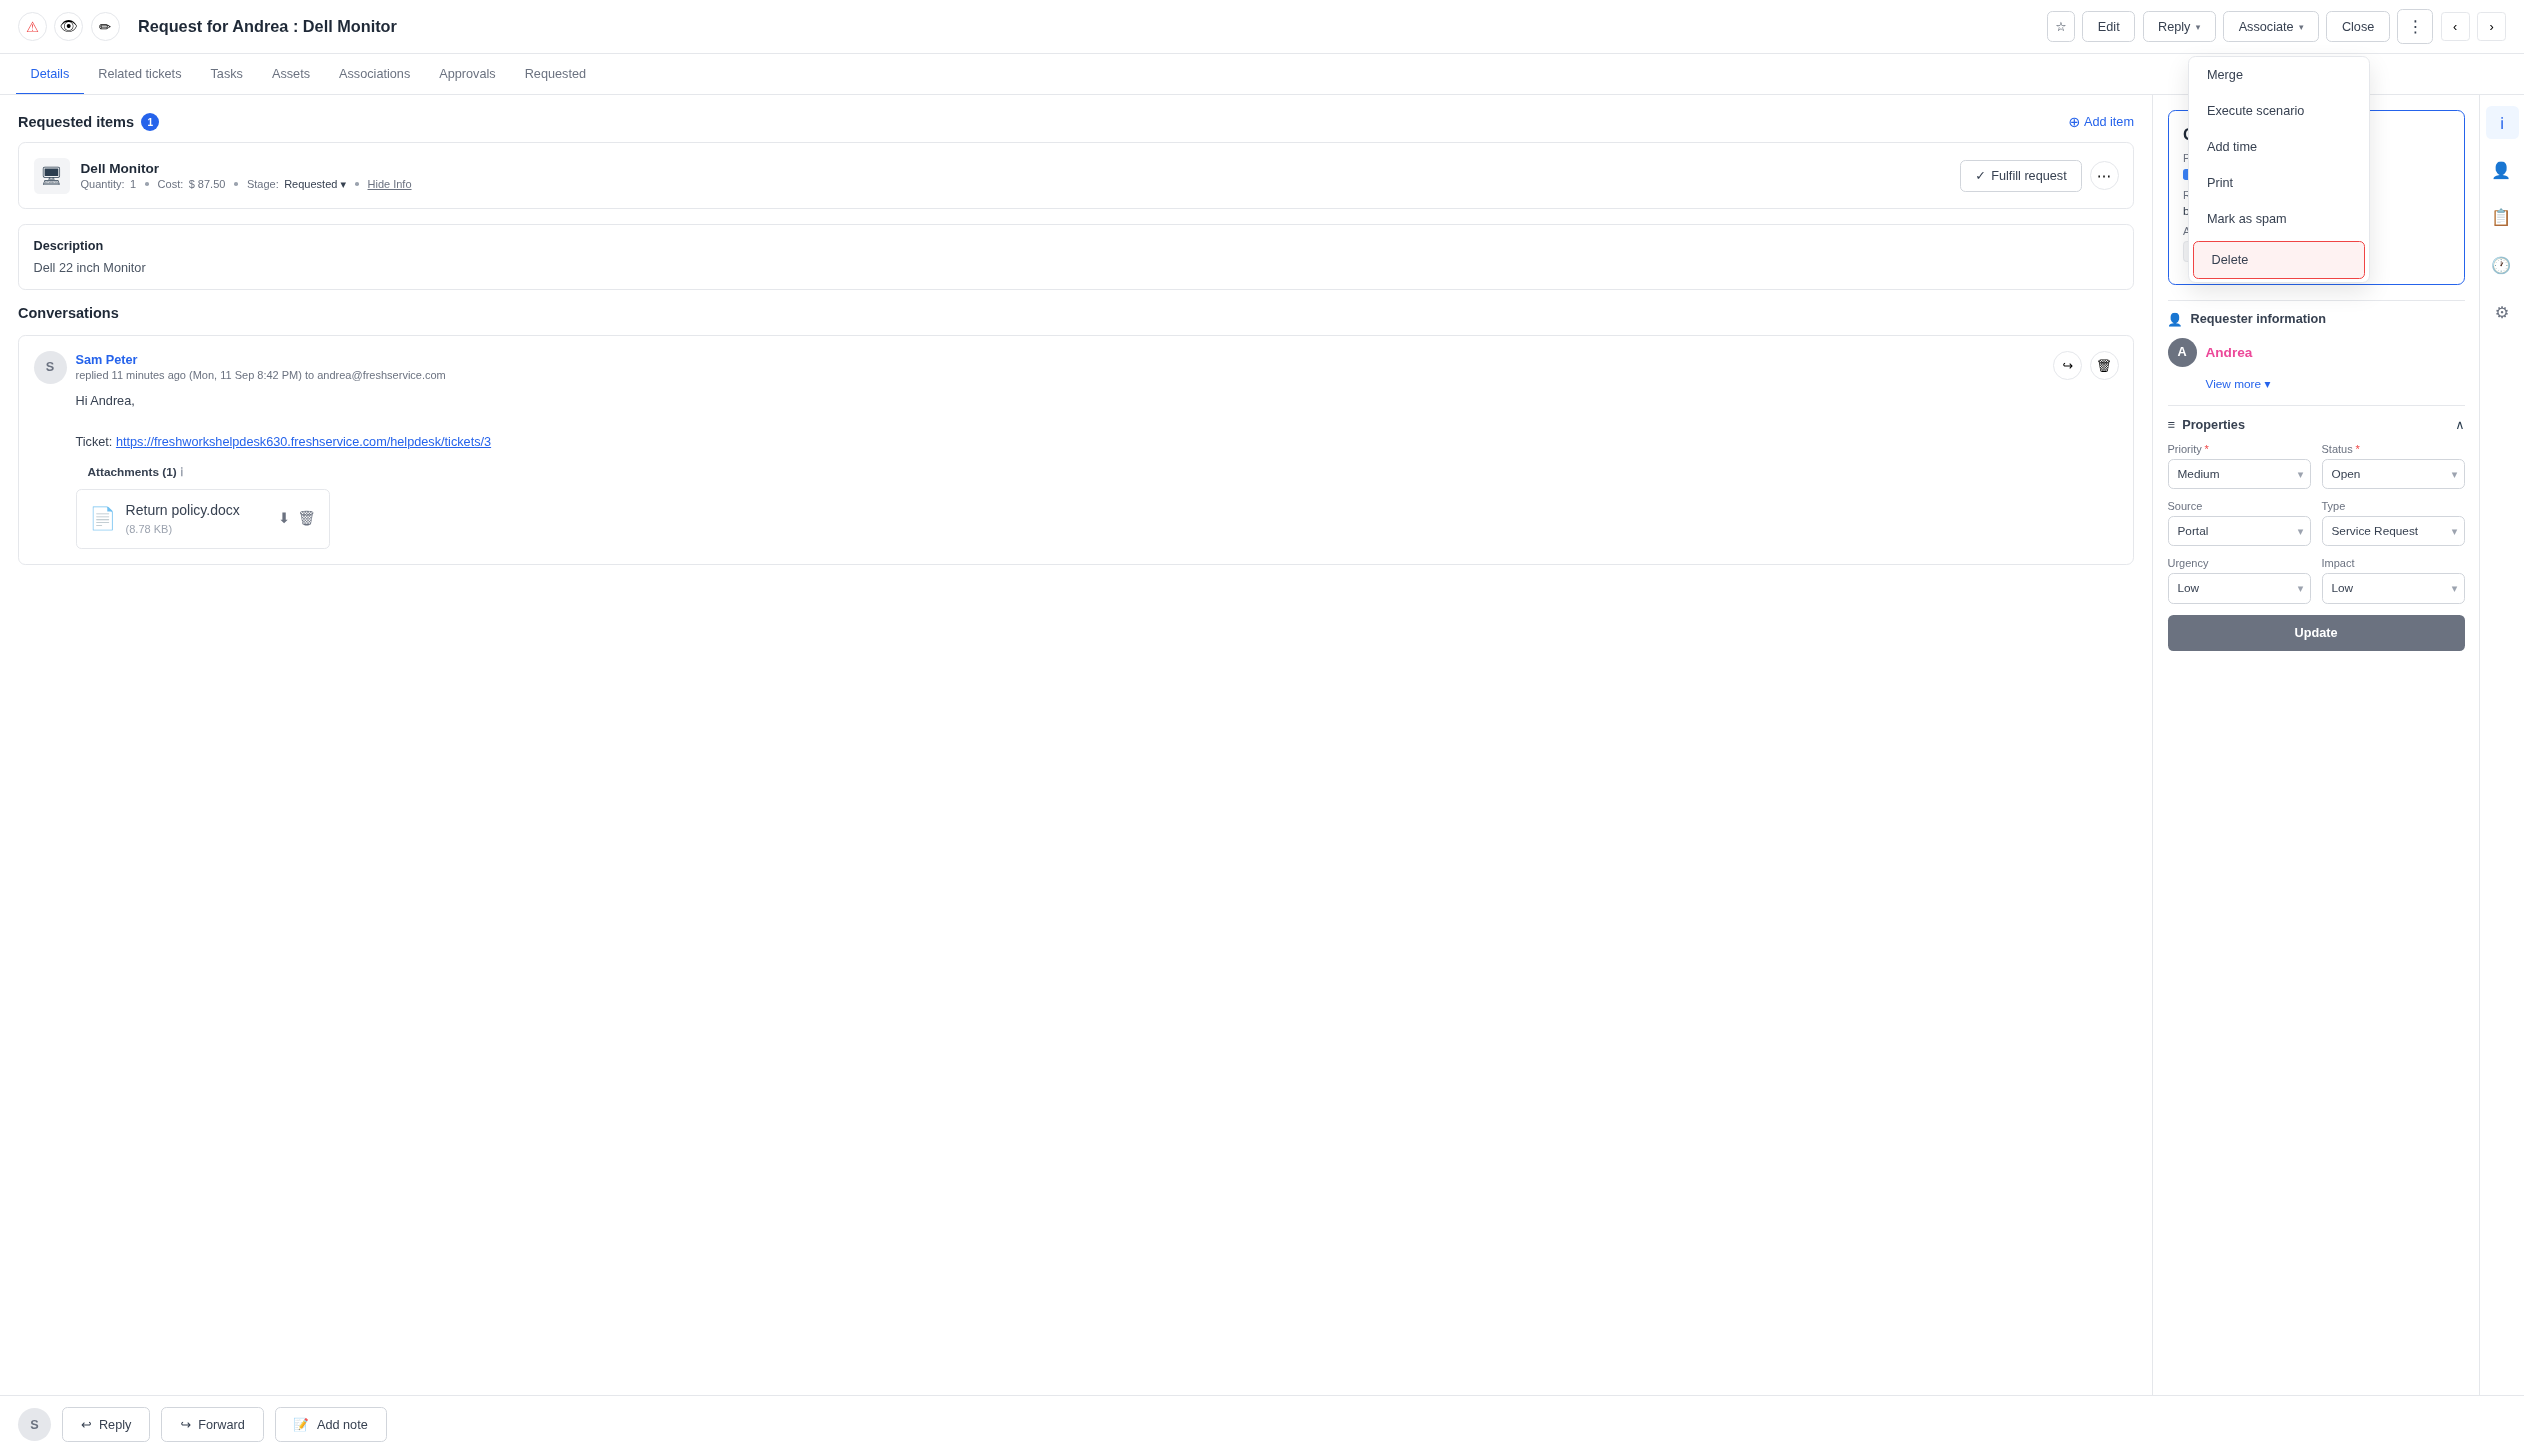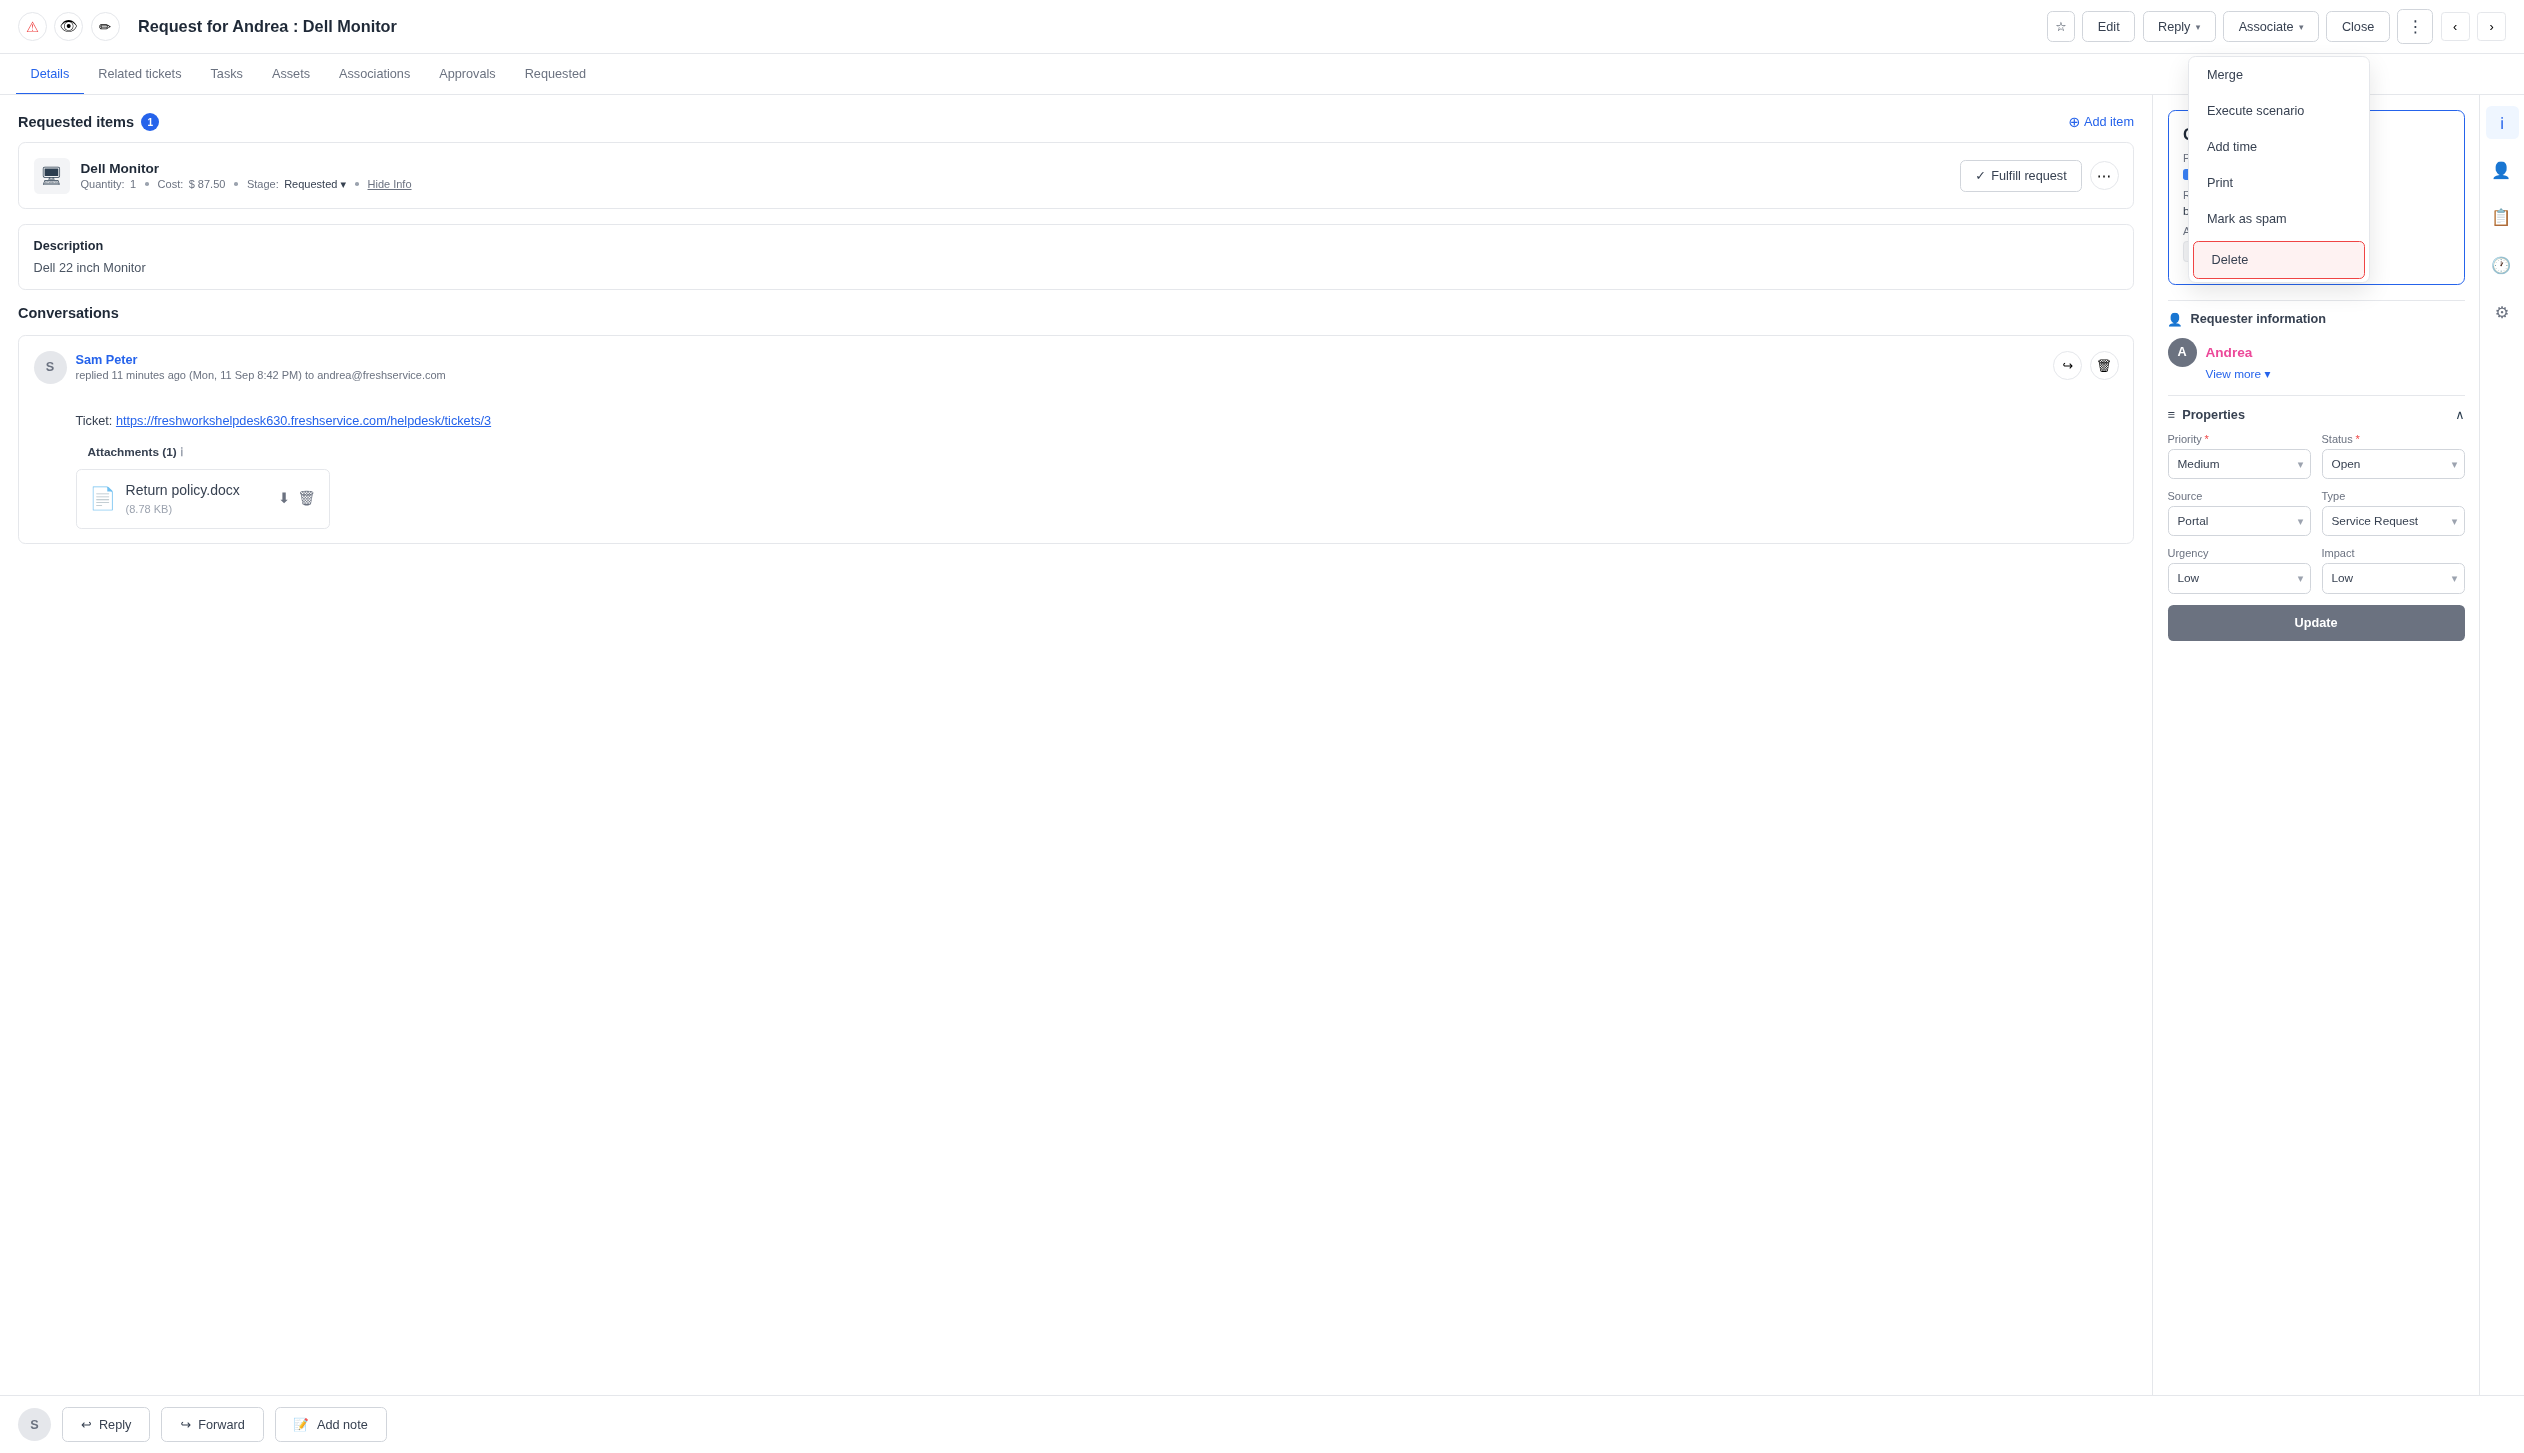--- a/index.html
+++ b/index.html
@@ -90,21 +90,21 @@
     .priority-dot { width: 11px; height: 11px; border-radius: 2.7px; background: #3b82f6; }
     .resolution-text { font-size: 11.8px; color: #374151; }
     .not-requested-badge { display: inline-block; padding: 3.6px 9px; border-radius: 3.6px; background: #f3f4f6; border: 0.9px solid #e5e7eb; font-size: 11px; color: #6b7280; }
 
     
     .requester-section { margin-bottom: 14.5px; }
     .requester-header { display: flex; align-items: center; gap: 7.3px; font-size: 12.7px; font-weight: 600; color: #374151; margin-bottom: 11px; }
     .requester-row { display: flex; align-items: center; gap: 9px; }
     .requester-avatar { width: 29px; height: 29px; border-radius: 50%; background: #6b7280; display: flex; align-items: center; justify-content: center; font-size: 12.7px; font-weight: 700; color: #fff; }
     .requester-name { color: #ec4899; font-weight: 600; font-size: 13.6px; }
-    .view-more { color: #2563eb; font-size: 11.8px; cursor: pointer; display: flex; align-items: center; gap: 3.6px; margin-top: 0; margin-left: 38px; }
+    .view-more { color: #2563eb; font-size: 11.8px; cursor: pointer; display: flex; align-items: center; gap: 3.6px; margin-top: 10px; margin-left: 38px; }
 
     
     .properties-section { margin-bottom: 14.5px; }
     .properties-header { display: flex; align-items: center; justify-content: space-between; margin-bottom: 11px; }
     .properties-title { font-size: 12.7px; font-weight: 600; color: #374151; display: flex; align-items: center; gap: 7.3px; }
     .prop-grid { display: grid; grid-template-columns: 1fr 1fr; gap: 11px; }
     .prop-group { }
     .prop-label { font-size: 11px; color: #6b7280; margin-bottom: 3.6px; display: flex; align-items: center; gap: 2.7px; }
     .required-star { color: #ef4444; }
     .prop-select { width: 100%; padding: 7.3px 9px; border: 0.9px solid #d1d5db; border-radius: 5.4px; font-size: 11.8px; background: #fff; cursor: pointer; appearance: none; color: #374151; }
@@ -249,20 +249,21 @@
             <div class="conv-actions">
               <button class="conv-action-btn">
                 <span>↪</span>
               </button>
               <button class="conv-action-btn">
                 <span>🗑</span>
               </button>
             </div>
           </div>
           <div class="conv-body">
+            <p>Hi Andrea,</p>
             <br>
             <p>
               <span>Ticket:</span>
               <a class="conv-link" href="#">https://freshworkshelpdesk630.freshservice.com/helpdesk/tickets/3</a>
             </p>
             <div class="attachments-label">
               <span>Attachments (1)</span>
               <span style="color:#9ca3af;">ℹ</span>
             </div>
             <div class="attachment-card">

